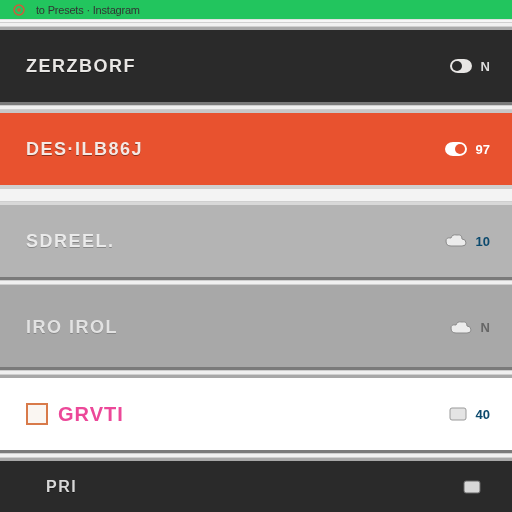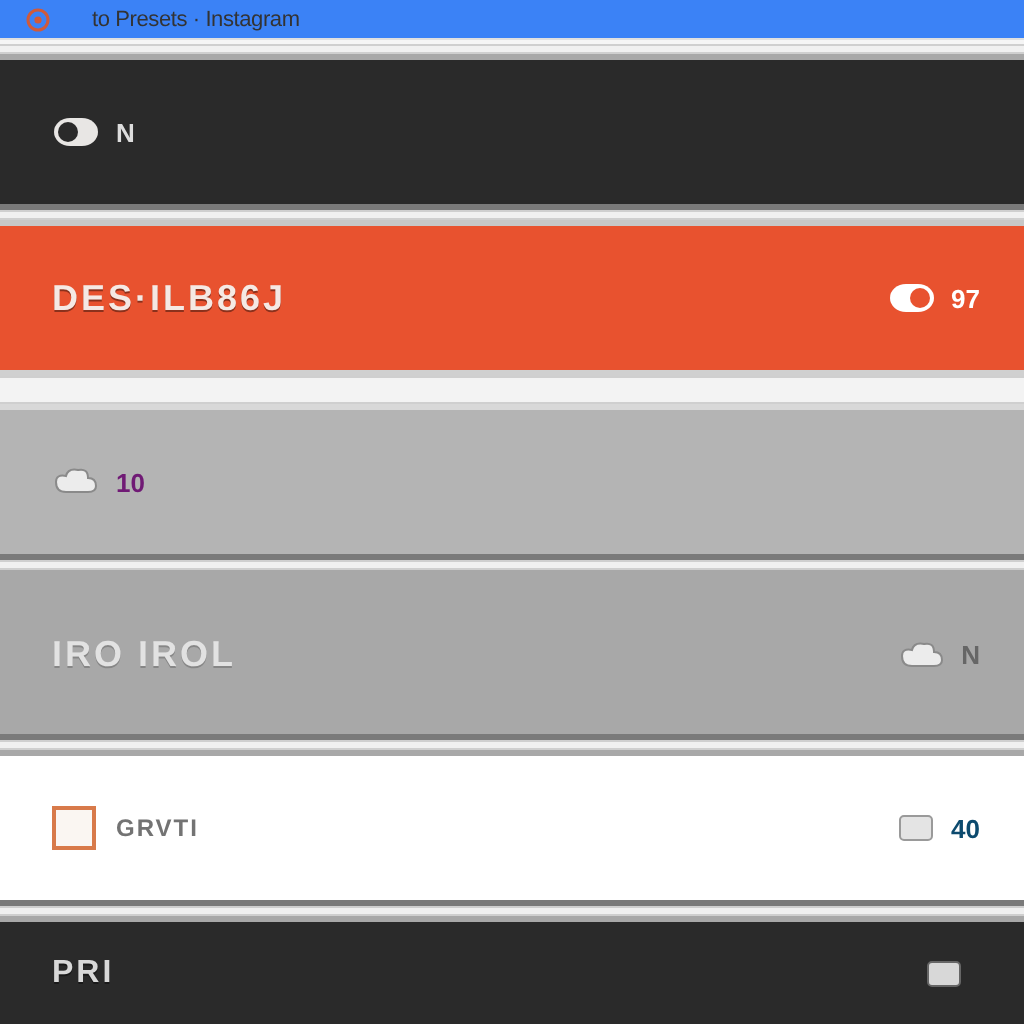--- a/index.html
+++ b/index.html
@@ -5,25 +5,25 @@
   * { box-sizing: border-box; margin: 0; padding: 0; }
   html, body { width: 512px; height: 512px; overflow: hidden; }
   body {
     font-family: "Segoe UI", Arial, sans-serif;
     background: #f5f5f5;
     display: flex;
     flex-direction: column;
   }
   .header {
     height: 34px;
-    background: #3b82f6;
+    background: #22c55e;
     display: flex;
     align-items: center;
     padding: 0 12px;
-    gap: 20px;
+    gap: 10px;
     border-bottom: 1px solid #e0e0e0;
   }
   .header .logo {
     width: 14px; height: 14px;
     display: flex; align-items: center; justify-content: center;
   }
   .header .title {
     font-size: 11px;
     color: #333;
     letter-spacing: -0.2px;
@@ -69,39 +69,39 @@
   .row.dark   { background: #2a2a2a; height: 78px; }
   .row.dark .label  { color: #e8e6e4; }
   .row.dark .count  { color: #ddd; }
 
   .row.orange { background: #e8522f; height: 78px; border-top-color:#c7c7c7; border-bottom-color:#d0d0d0;}
   .row.orange .label { color: #f5e9e4; }
   .row.orange .count { color: #fff; }
 
   .row.grey1  { background: #b4b4b4; height: 78px; border-top-color:#d8d8d8;}
   .row.grey1 .label { color: #eaeaea; text-shadow: 0 1px 0 rgba(0,0,0,0.25);}
-  .row.grey1 .count { color: #701a75; }
+  .row.grey1 .count { color: #0c4a6e; }
 
   .row.grey2  { background: #a8a8a8; height: 85px; }
   .row.grey2 .label { color: #e2e2e2; text-shadow: 0 1px 0 rgba(0,0,0,0.2);}
   .row.grey2 .count { color: #666; }
 
   .row.white  { background: #ffffff; height: 78px; }
-  .row.white .label { color: #737373; text-shadow:none; font-size:12px; letter-spacing:1px;}
+  .row.white .label { color: #ec4899; text-shadow:none; font-size:20px; letter-spacing:1px;}
   .row.white .count { color: #0c4a6e; }
   .row.white .wicon {
     width: 22px; height: 22px;
     border: 2px solid #d87a4a;
     background: #faf6f2;
     display:inline-block;
     margin-right:10px;
   }
 
   .row.dark2  { background: #2a2a2a; height: 54px; border-bottom:none;}
-  .row.dark2 .label { color: #d8d8d8; font-size:16px;}
+  .row.dark2 .label { color: #d8d8d8; font-size:16px;margin-left:20px;}
   .row.dark2 .count { color: #ccc; }
 
   .gap { height: 5px; background:#f0f0f0; border-top:1px solid #cfcfcf; border-bottom:1px solid #cfcfcf;}
   .gap.big { height: 14px; background:#f3f3f3; }
 </style>
 </head>
 <body>
 
 <div class="header">
   <span class="logo">
@@ -110,20 +110,21 @@
       <circle cx="7" cy="7" r="1.8" fill="#d05a3a"></circle>
     </svg>
   </span>
   <span class="title">to Presets · Instagram</span>
 </div>
 
 <div class="list">
 
   <div class="gap"></div>
   <div class="row dark">
+    <span class="label">ZERZBORF</span>
     <span class="right">
       <span class="badge">
         <svg width="24" height="18" viewBox="0 0 24 18">
             <rect x="1" y="2" rx="8" ry="8" width="22" height="14" fill="#e8e6e4"></rect>
             <rect x="3" y="4" rx="5" ry="5" width="10" height="10" fill="#2a2a2a"></rect>
           </svg>
       </span>
       <span class="count">N</span>
     </span>
   </div>
@@ -137,20 +138,21 @@
             <rect x="1" y="2" rx="8" ry="8" width="22" height="14" fill="#ffffff"></rect>
             <rect x="11" y="4" rx="5" ry="5" width="10" height="10" fill="#e8522f"></rect>
           </svg>
       </span>
       <span class="count">97</span>
     </span>
   </div>
 
   <div class="gap big"></div>
   <div class="row grey1">
+    <span class="label">SDREEL.</span>
     <span class="right">
       <span class="cloud">
         <svg width="24" height="18" viewBox="0 0 24 18">
             <path d="M7 14 Q2 14 2 9 Q2 5 7 6 Q8 2 13 3 Q18 2 18 7 Q22 7 22 11 Q22 14 18 14 Z" fill="#ececec" stroke="#8a8a8a" stroke-width="1"></path>
           </svg>
       </span>
       <span class="count">10</span>
     </span>
   </div>
 

